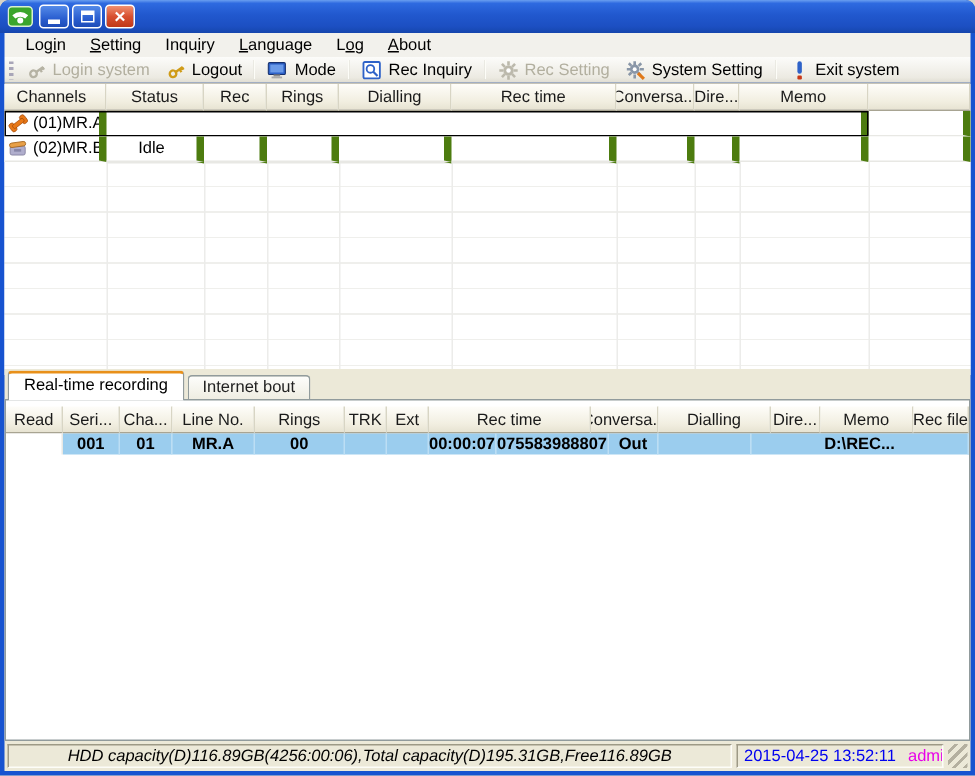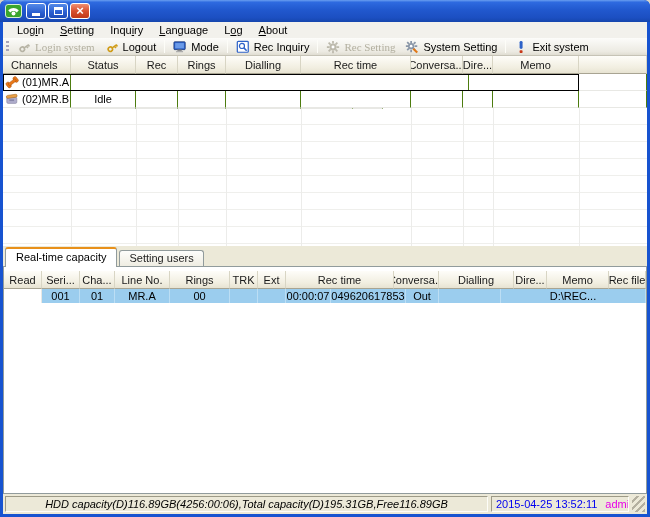--- a/index.html
+++ b/index.html
@@ -26,56 +26,56 @@
     display:flex;align-items:center;padding-left:6px;}
   .menu-item{padding:1px 8px;white-space:nowrap;}
   .menu-item u{text-decoration:underline;}
   
   .toolbar{position:absolute;top:38px;left:3px;right:3px;height:18px;display:flex;align-items:center;
     background:linear-gradient(180deg,#fcfcfa,#eceae2 80%,#e0ddd2);border-bottom:1px solid #c6c3b6;
     padding-left:2px;}
   .grip{width:3px;height:12px;margin:0 3px 0 1px;
     background:repeating-linear-gradient(180deg,#a8a5b8 0 2px,transparent 2px 4px);}
   .tbtn{display:flex;align-items:center;gap:4px;padding:1px 5px;white-space:nowrap;}
-  .tbtn.disabled{color:#b2af9f;font-family:Liberation Serif, serif;}
+  .tbtn.disabled{color:#b2af9f;}
   .tsep{width:1px;height:13px;background:#b8b5aa;border-right:1px solid #fdfdf8;margin:0 3px;}
   .ticon{flex:0 0 auto;display:flex;}
   
   .channels-pane{position:absolute;top:56px;left:3px;right:3px;height:190px;background:#fff;}
   .thead{display:flex;height:18px;}
   .th{background:linear-gradient(#fefdf9,#f1eee0 70%,#e7e3d2);border-right:1px solid #d8d5c4;
     border-bottom:1px solid #a8a492;display:flex;align-items:center;justify-content:center;
     overflow:hidden;white-space:nowrap;color:#1a1a1a;}
   .th.first{justify-content:flex-start;padding-left:8px;}
   .tc0{width:68px}.tc1{width:65px}.tc2{width:42px}.tc3{width:48px}.tc4{width:75px}
   .tc5{width:110px}.tc6{width:52px}.tc7{width:30px}.tc8{width:86px}.tfill{flex:1;min-width:0}
   .tbody{position:relative;height:176px;
     background:repeating-linear-gradient(180deg,#fff 0 16px,#efefec 16px 17px);}
   .vln{position:absolute;top:0;bottom:0;width:1px;background:#ececea;}
   .trow{position:absolute;left:0;width:100%;height:17px;display:flex;background:#fff;}
   .td{display:flex;align-items:center;justify-content:center;overflow:hidden;white-space:nowrap;
-    border-right:1px solid #4d7c0f;border-bottom:1px solid #e8e8e4;}
+    border-right:5px solid #4d7c0f;border-bottom:1px solid #e8e8e4;}
   .td.chan{justify-content:flex-start;padding-left:2px;gap:3px;}
   .blue{color:#0000e8;margin-top:34px;}
   .focus-rect{position:absolute;left:0;top:0;width:576px;height:17px;border:1px solid #000;
     pointer-events:none;}
   
   .tabbar{position:absolute;top:246px;left:3px;right:3px;height:20px;background:#ece9d8;
     display:flex;align-items:flex-end;padding-left:2px;}
   .tab{border:1px solid #919b9c;border-bottom:none;border-radius:3px 3px 0 0;margin-right:2px;
     white-space:nowrap;}
   .tab.active{background:#fff;border-top:2px solid #e8901a;padding:2px 10px 4px;position:relative;
     z-index:2;margin-bottom:-1px;}
   .tab.inactive{background:linear-gradient(#fdfdfb,#efede2);padding:1px 9px 2px;color:#222;}
   
   .bottom-pane{position:absolute;top:266px;left:3px;right:3px;height:228px;background:#fff;
     border:1px solid #919b9c;padding-top:4px;}
   .rrow{display:flex;height:14px;}
   .rtd{display:flex;align-items:center;justify-content:center;overflow:hidden;white-space:nowrap;
-    background:#9bcdee;border-right:1px solid #bcdef4;}
+    background:#9bcdee;border-right:1px solid #bcdef4;font-weight:bold;}
   .rtd.readcell{background:#fff;border-right:1px solid #e8e8e4;}
   .rc0{width:38px}.rc1{width:38px}.rc2{width:35px}.rc3{width:55px}.rc4{width:60px}.rc5{width:28px}
   .rc6{width:28px}.rc7{width:108px}.rc8{width:45px}.rc9{width:75px}.rc10{width:33px}.rc11{width:62px}
   .rfill{flex:1;min-width:0}
   
   .statusbar{position:absolute;top:494px;left:3px;right:3px;height:20px;background:#ece9d8;
     display:flex;align-items:center;padding:2px;gap:3px;}
   .spanel{height:16px;border:1px solid;border-color:#9d9a86 #fdfdf8 #fdfdf8 #9d9a86;display:flex;
     align-items:center;overflow:hidden;white-space:nowrap;}
   .spanel.main{flex:1;justify-content:center;font-style:italic;}
@@ -239,20 +239,21 @@
                   <rect x="3" y="6.8" width="10" height="3.2" rx="1.2"></rect>
                 </g>
               </svg>
           </span>
           <span>(01)MR.A</span>
         </div>
         <div class="td tc1 blue">Conversation</div>
         <div class="td tc2 blue">Rec</div>
         <div class="td tc3 blue"></div>
         <div class="td tc4 blue">000222</div>
+        <div class="td tc5 blue">2015-04-25 13:51:59</div>
         <div class="td tc6 blue">00:00:12</div>
         <div class="td tc7 blue">Out</div>
         <div class="td tc8"></div>
         <div class="td tfill"></div>
       </div>
       <div class="focus-rect"></div>
 
       <div class="trow" style="top:17px">
         <div class="td tc0 chan">
           <span class="ticon">
@@ -271,22 +272,22 @@
         <div class="td tc5"></div>
         <div class="td tc6"></div>
         <div class="td tc7"></div>
         <div class="td tc8"></div>
         <div class="td tfill"></div>
       </div>
     </div>
   </div>
 
   <div class="tabbar">
-    <span class="tab active">Real-time capacity</span>
-    <span class="tab inactive">Setting users</span>
+    <span class="tab active">Real-time recording</span>
+    <span class="tab inactive">Internet bout</span>
   </div>
 
   <div class="bottom-pane">
     <div class="thead">
       <div class="th rc0">Read</div>
       <div class="th rc1">Seri...</div>
       <div class="th rc2">Cha...</div>
       <div class="th rc3">Line No.</div>
       <div class="th rc4">Rings</div>
       <div class="th rc5">TRK</div>
@@ -300,21 +301,21 @@
     </div>
     <div class="rrow">
       <div class="rtd rc0 readcell"></div>
       <div class="rtd rc1">001</div>
       <div class="rtd rc2">01</div>
       <div class="rtd rc3">MR.A</div>
       <div class="rtd rc4">00</div>
       <div class="rtd rc5"></div>
       <div class="rtd rc6"></div>
       <div class="rtd rc8">00:00:07</div>
-      <div class="rtd rc9">049620617853</div>
+      <div class="rtd rc9">075583988807</div>
       <div class="rtd rc10">Out</div>
       <div class="rtd rc11"></div>
       <div class="rtd rfill">D:\REC...</div>
     </div>
   </div>
 
   <div class="statusbar">
     <div class="spanel main">
       <span>HDD capacity(D)116.89GB(4256:00:06),Total capacity(D)195.31GB,Free116.89GB</span>
     </div>

